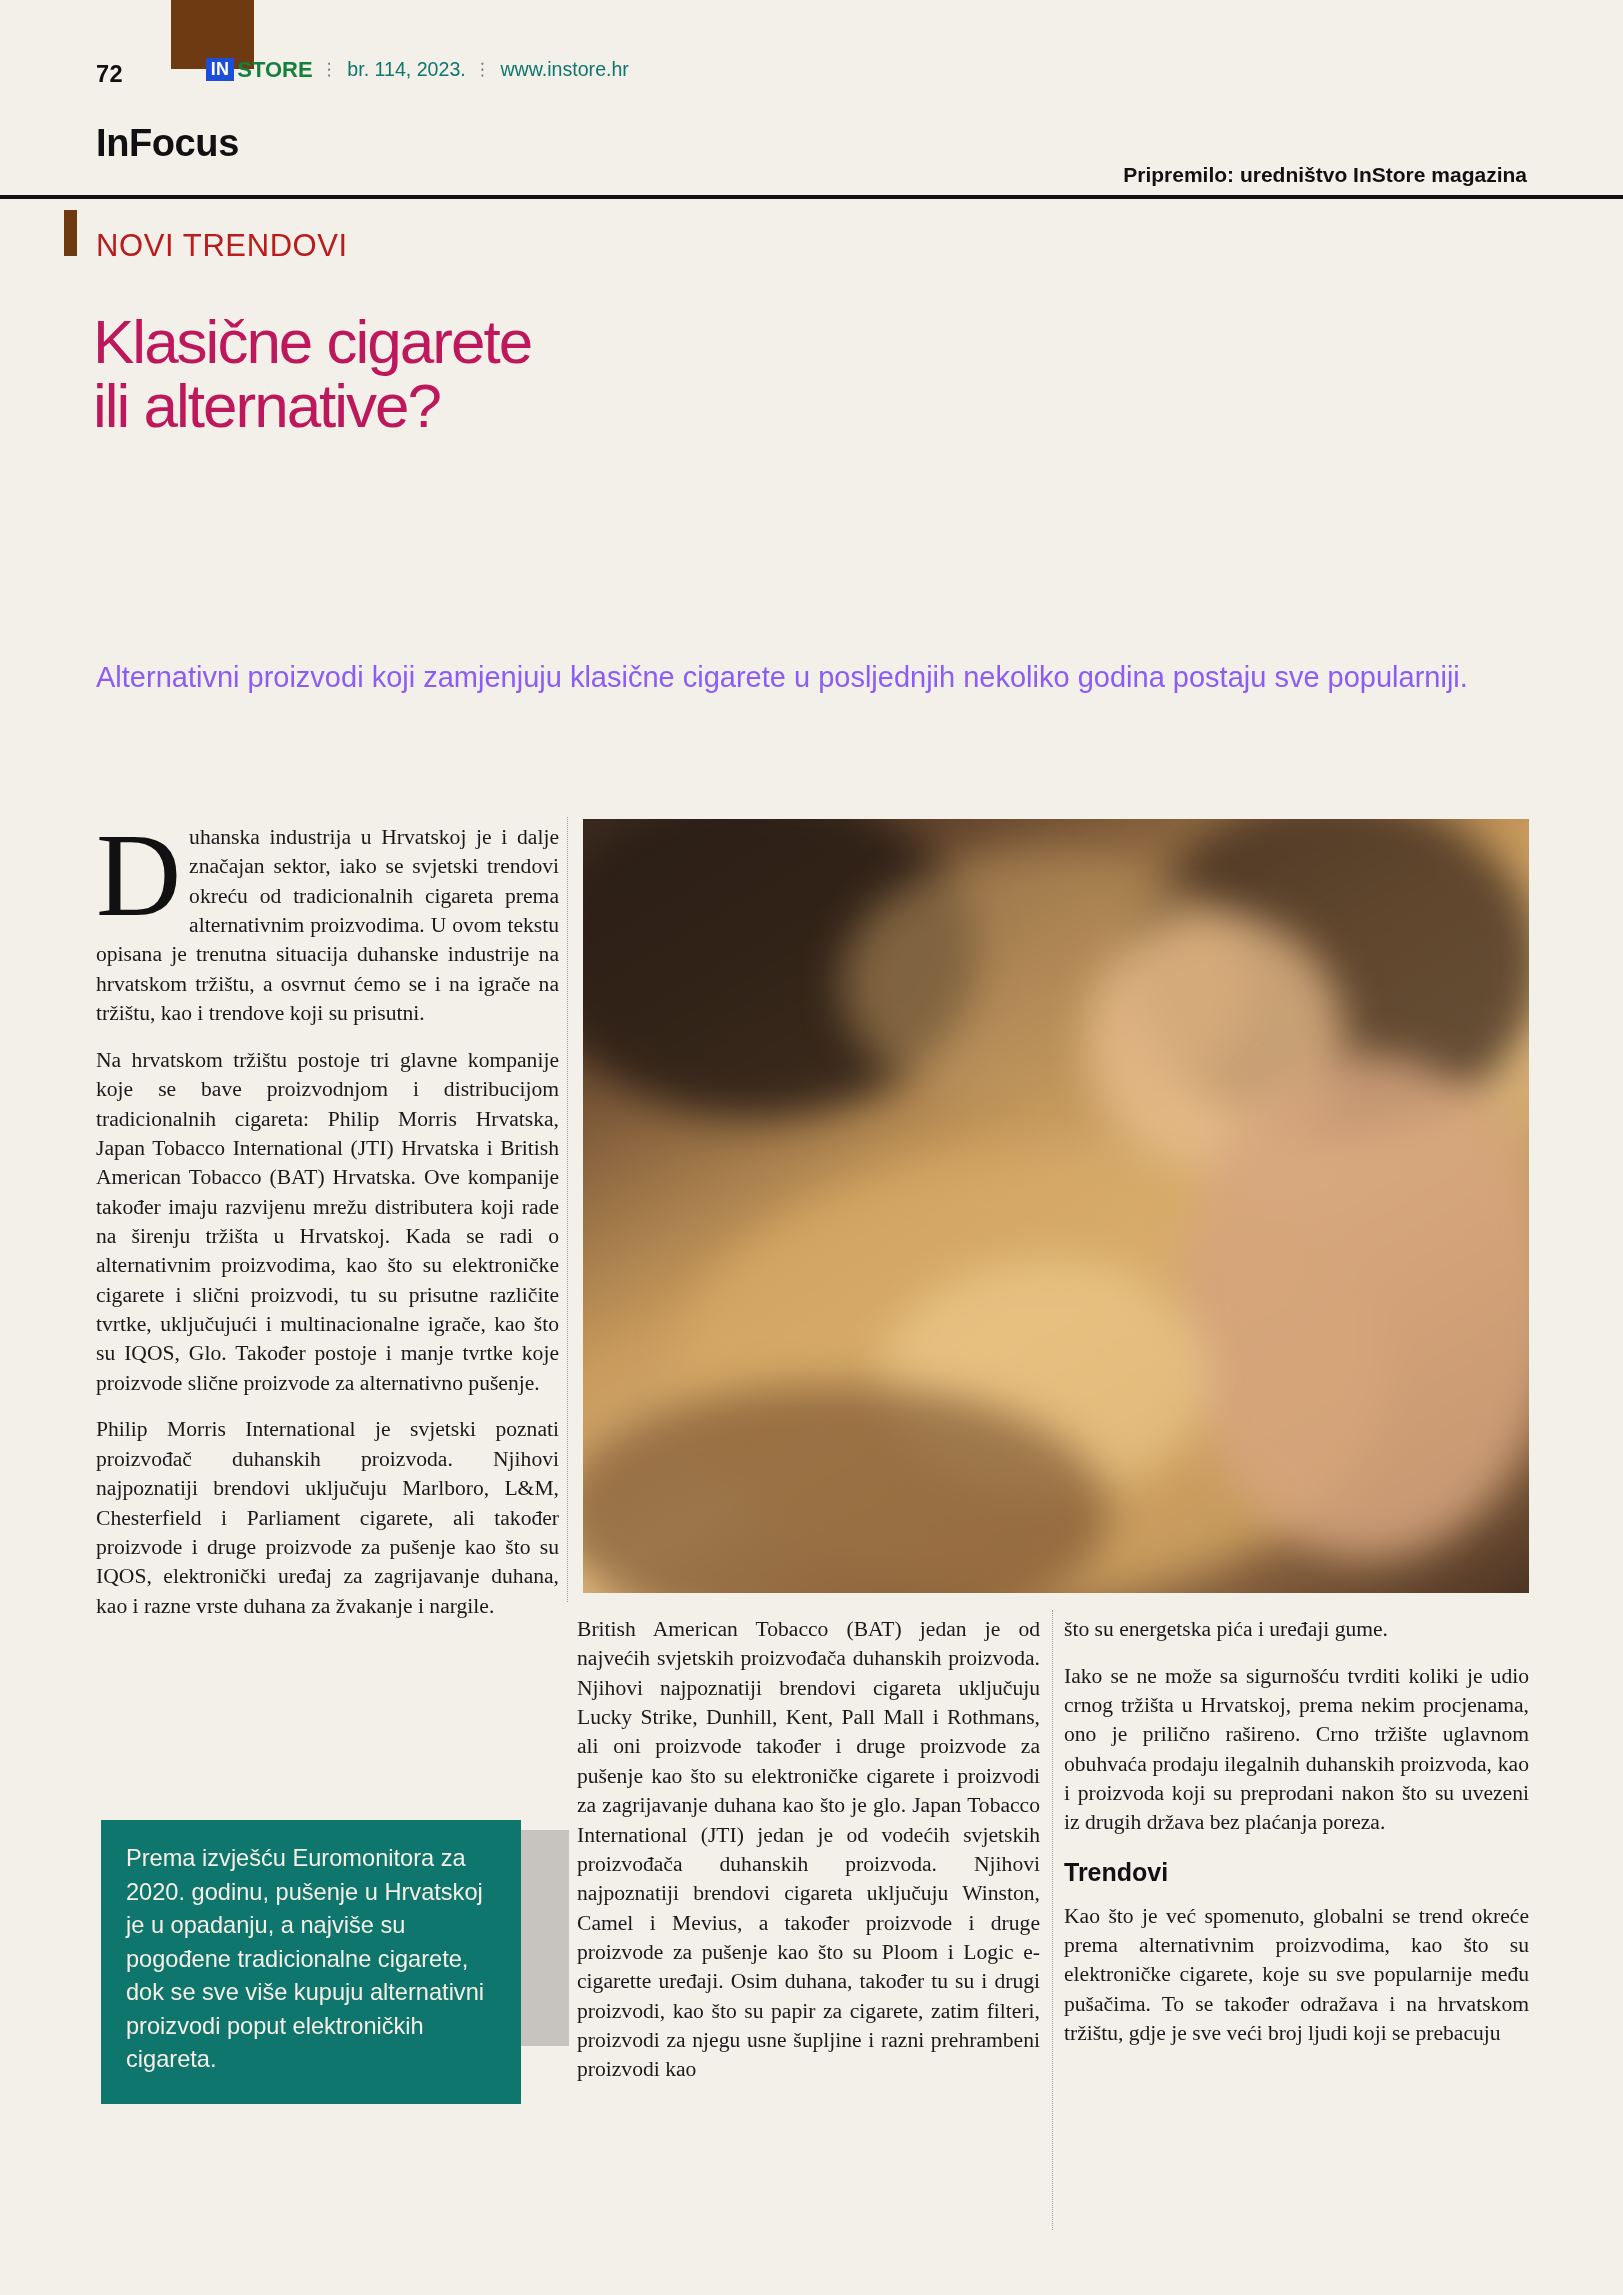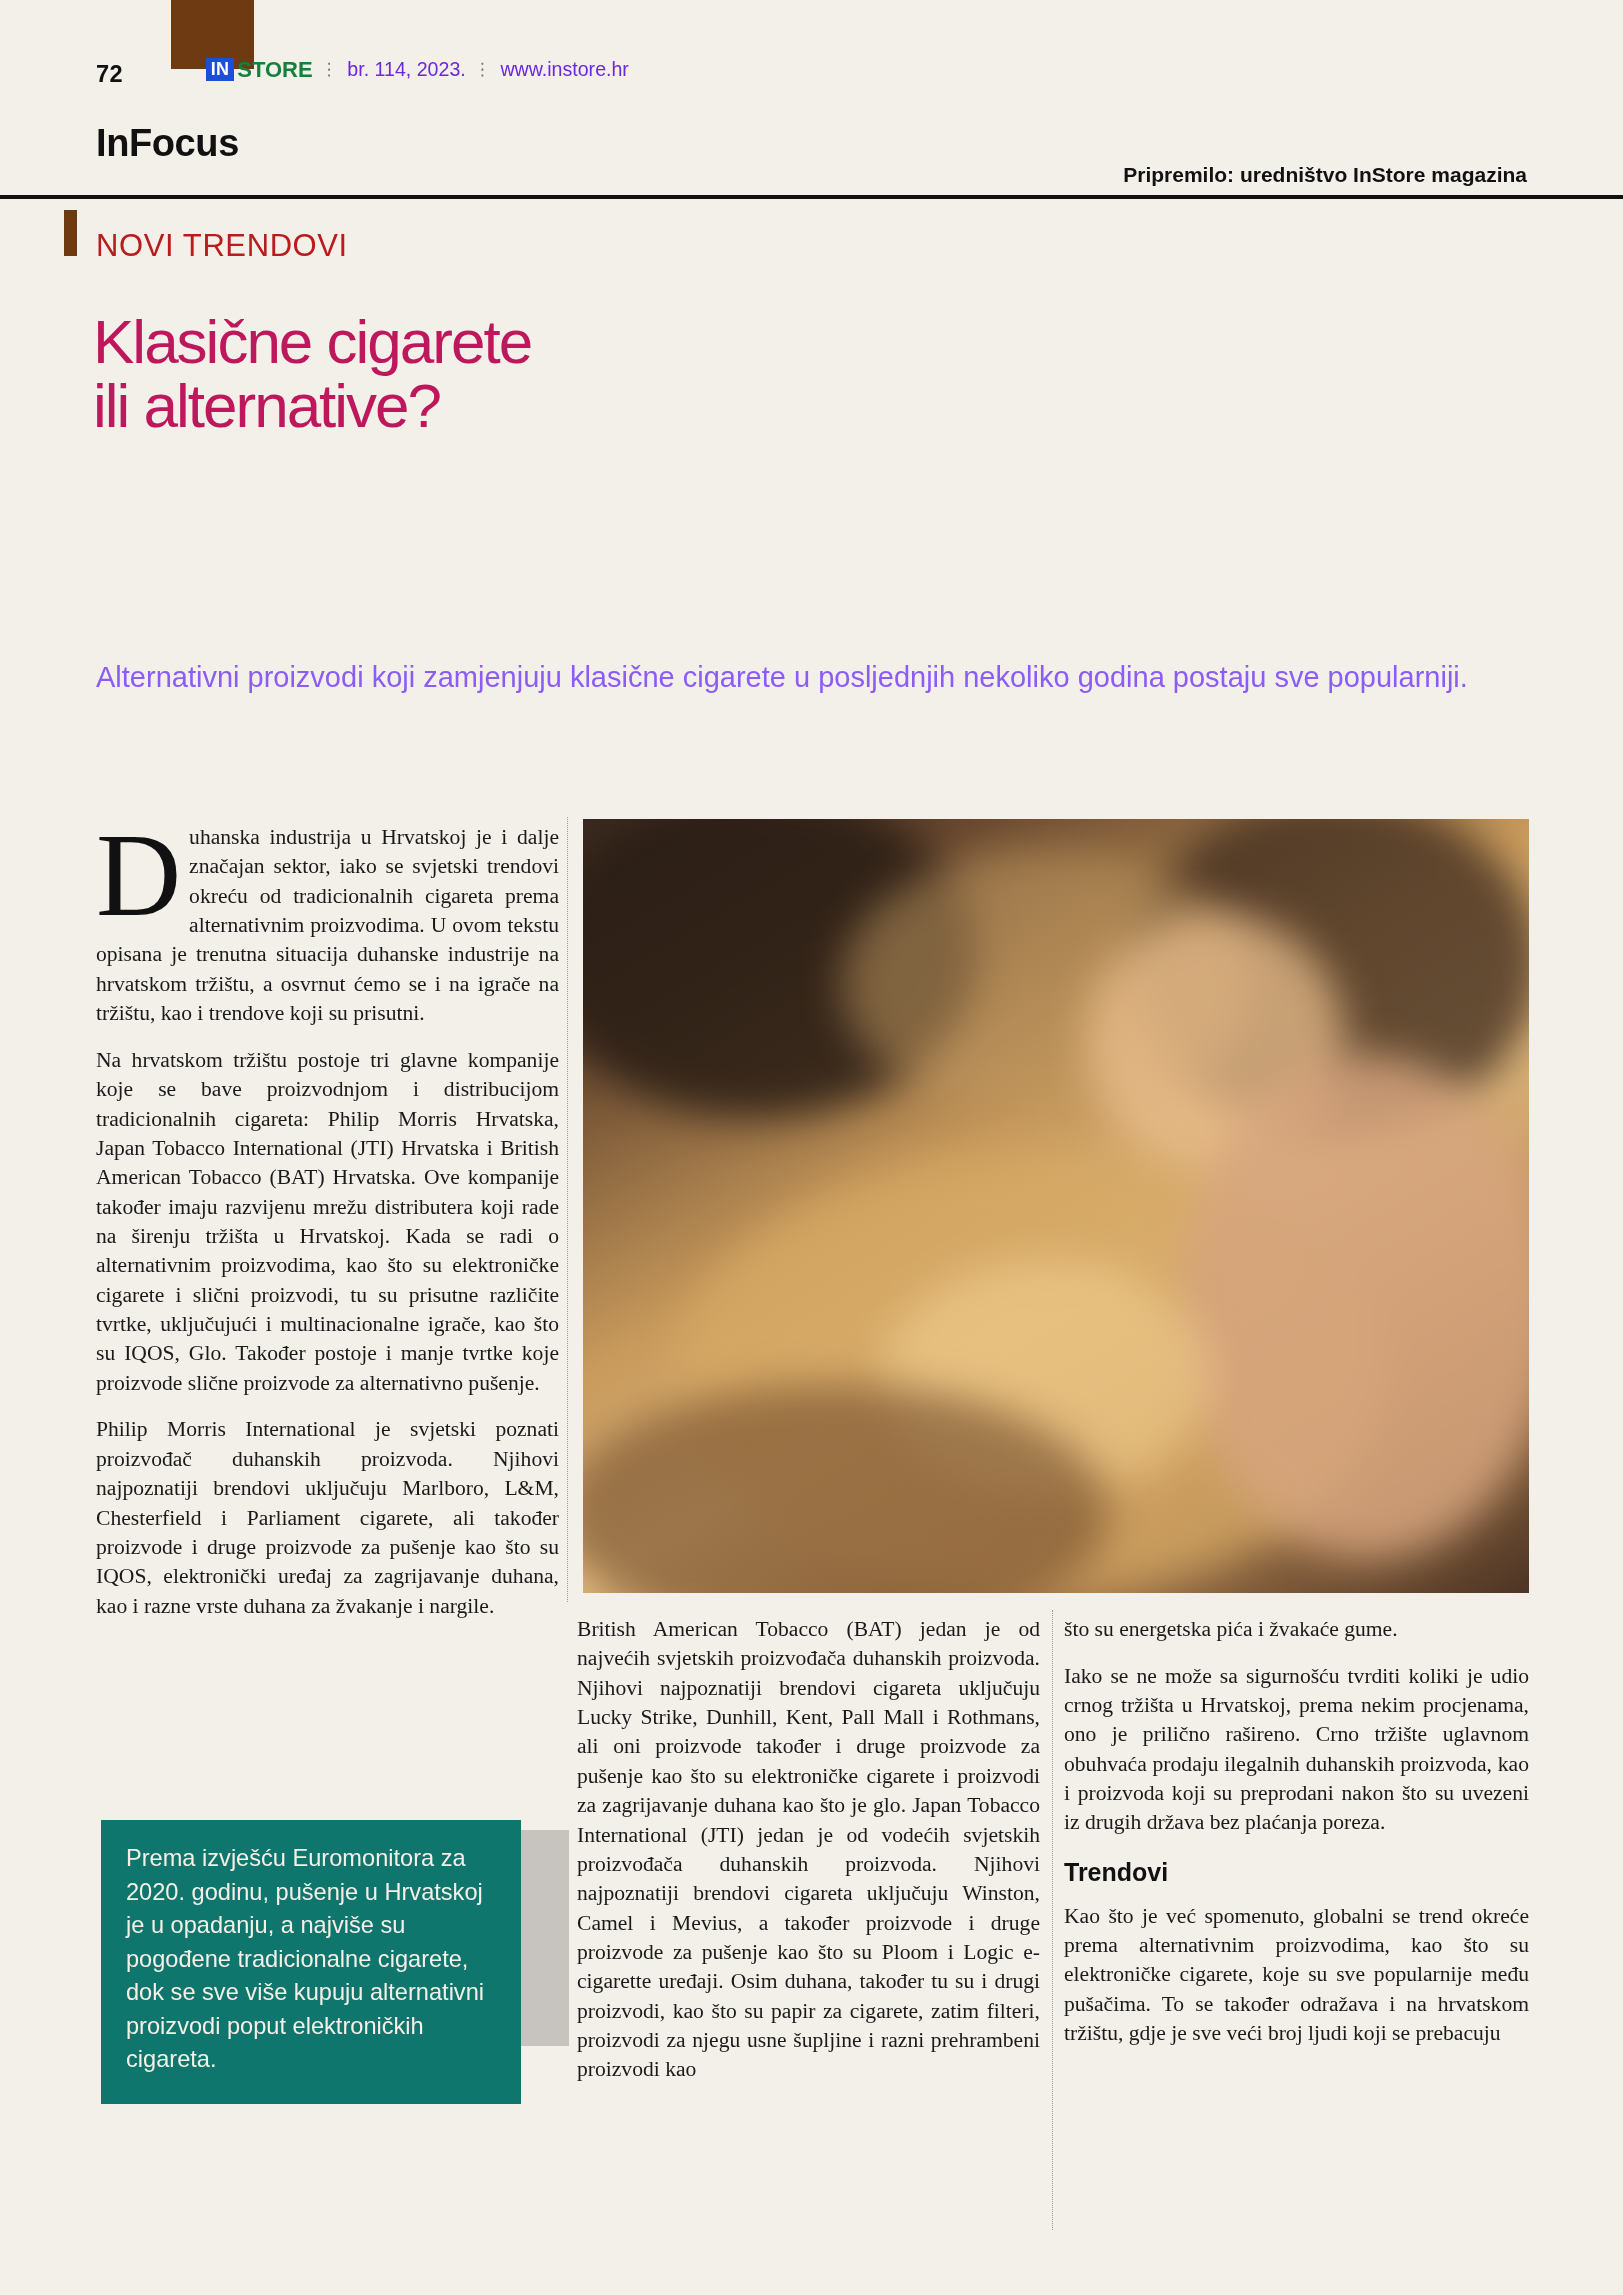--- a/index.html
+++ b/index.html
@@ -65,21 +65,21 @@
   }
   .mast-sep {
     display: inline-block;
     color: #777;
     font-size: 17.3px;
     margin: 0 7.9px;
     letter-spacing: 1.6px;
   }
   .mast-meta {
     display: inline-block;
-    color: #6d28d9;
+    color: #0f766e;
     font-size: 19.6px;
     line-height: 1;
   }
 
   .infocus {
     position: absolute;
     left: 96px; top: 122px;
     font-size: 38px;
     font-weight: bold;
     letter-spacing: -0.4px;
@@ -274,18 +274,18 @@
 </div>
 
 <div class="highlight-shadow"></div>
 <div class="highlight">Prema izvješću Euromonitora za 2020. godinu, pušenje u Hrvatskoj je u opadanju, a najviše su pogođene tradicionalne cigarete, dok se sve više kupuju alternativni proizvodi poput elektroničkih cigareta.</div>
 
 <div class="col col2">
   <p>British American Tobacco (BAT) jedan je od najvećih svjetskih proizvođača duhanskih proizvoda. Njihovi najpoznatiji brendovi cigareta uključuju Lucky Strike, Dunhill, Kent, Pall Mall i Rothmans, ali oni proizvode također i druge proizvode za pušenje kao što su elektroničke cigarete i proizvodi za zagrijavanje duhana kao što je glo. Japan Tobacco International (JTI) jedan je od vodećih svjetskih proizvođača duhanskih proizvoda. Njihovi najpoznatiji brendovi cigareta uključuju Winston, Camel i Mevius, a također proizvode i druge proizvode za pušenje kao što su Ploom i Logic e-cigarette uređaji. Osim duhana, također tu su i drugi proizvodi, kao što su papir za cigarete, zatim filteri, proizvodi za njegu usne šupljine i razni prehrambeni proizvodi kao</p>
 </div>
 
 <div class="col col3">
-  <p>što su energetska pića i žvakaće gume.</p>
+  <p>što su energetska pića i uređaji gume.</p>
   <p>Iako se ne može sa sigurnošću tvrditi koliki je udio crnog tržišta u Hrvatskoj, prema nekim procjenama, ono je prilično rašireno. Crno tržište uglavnom obuhvaća prodaju ilegalnih duhanskih proizvoda, kao i proizvoda koji su preprodani nakon što su uvezeni iz drugih država bez plaćanja poreza.</p>
   <div class="subhead">Trendovi</div>
   <p>Kao što je već spomenuto, globalni se trend okreće prema alternativnim proizvodima, kao što su elektroničke cigarete, koje su sve popularnije među pušačima. To se također odražava i na hrvatskom tržištu, gdje je sve veći broj ljudi koji se prebacuju</p>
 </div>
 
 
 </body></html>

